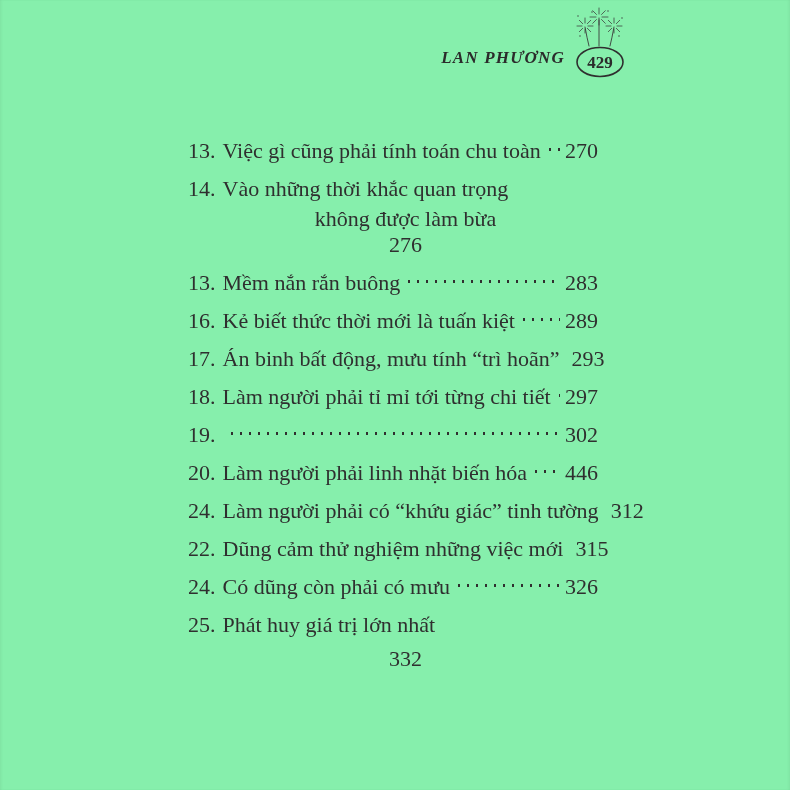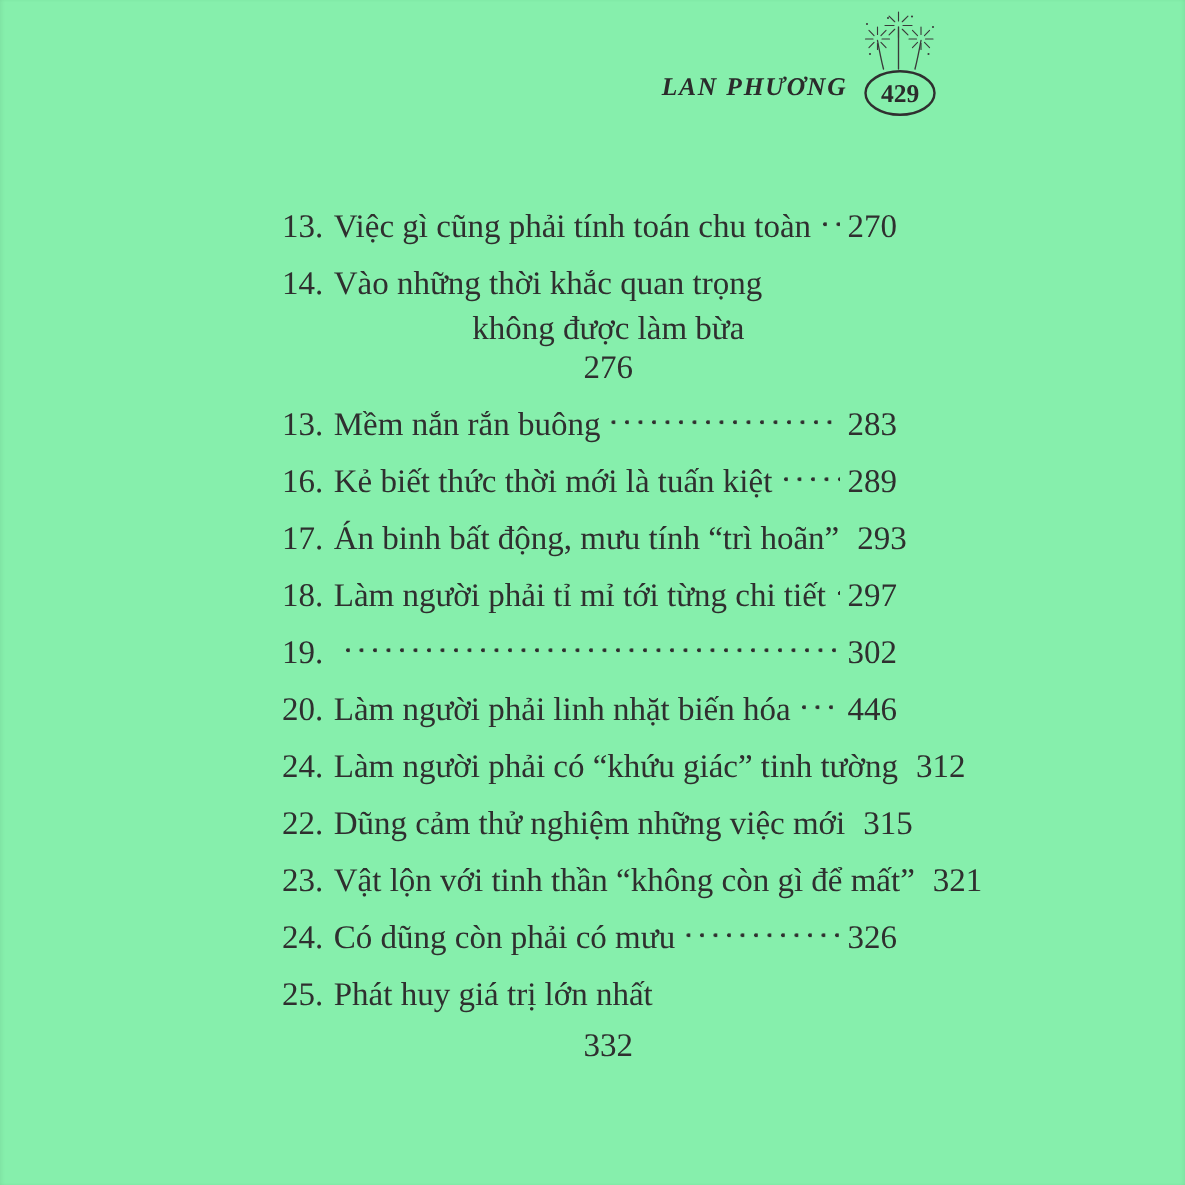--- a/index.html
+++ b/index.html
@@ -200,28 +200,20 @@
       <div class="entry">
         <div class="line">
           <span class="num">22.</span>
           <span class="title">Dũng cảm thử nghiệm những việc mới</span>
           <span class="dots"></span>
           <span class="pg">315</span>
         </div>
       </div>
       <div class="entry">
         <div class="line">
-          <span class="num">23.</span>
-          <span class="title">Vật lộn với tinh thần “không còn gì để mất”</span>
-          <span class="dots"></span>
-          <span class="pg">321</span>
-        </div>
-      </div>
-      <div class="entry">
-        <div class="line">
           <span class="num">24.</span>
           <span class="title">Có dũng còn phải có mưu</span>
           <span class="dots"></span>
           <span class="pg">326</span>
         </div>
       </div>
       <div class="entry">
         <div class="line">
           <span class="num">25.</span>
           <span class="title">Phát huy giá trị lớn nhất</span>

